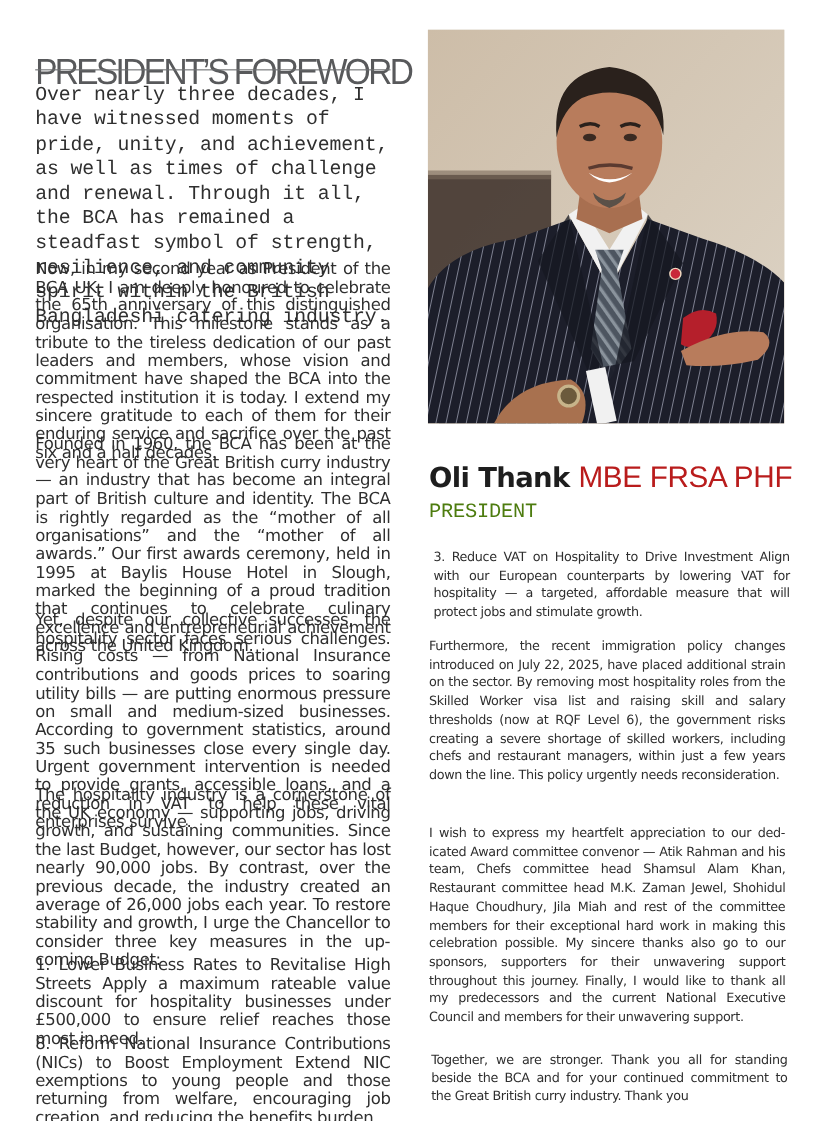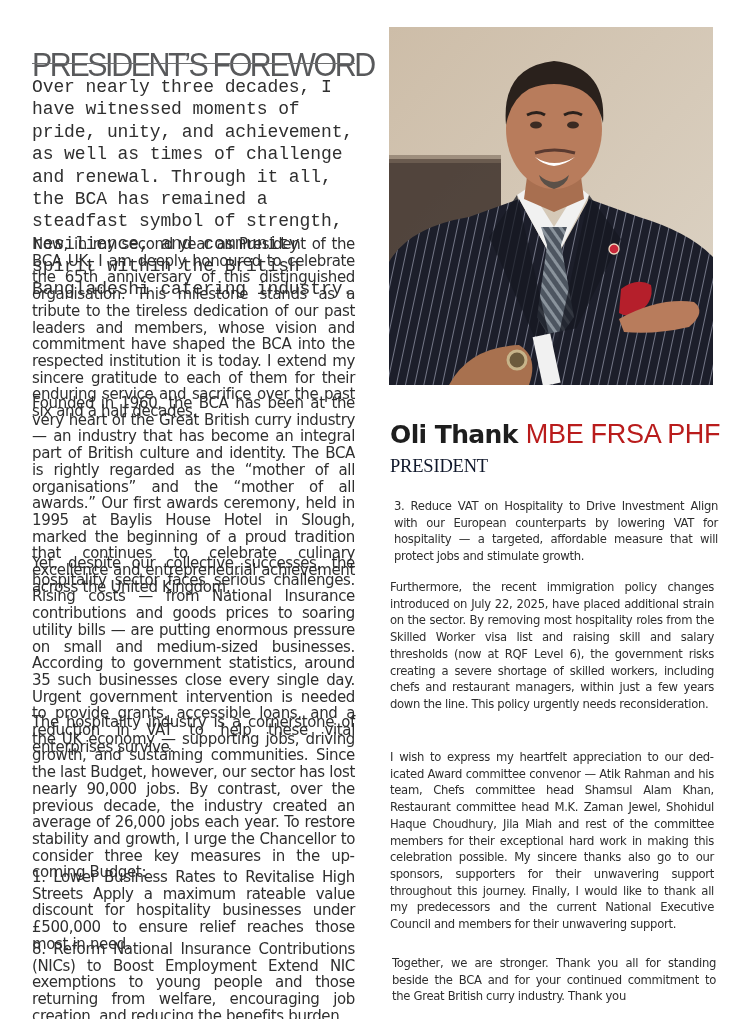--- a/index.html
+++ b/index.html
@@ -25,21 +25,21 @@
   }
 
   .photo {
     position: absolute; left: 389px; top: 27px; width: 324px; height: 358px; overflow: hidden; background: #c8b8a3;
   }
   .photo svg { display: block; }
 
   .name-line { position: absolute; left: 390px; top: 418px; white-space: nowrap; font-size: 25px; line-height: 32px; }
   .name-bold { font-weight: bold; color: #1e1e1e; letter-spacing: -0.6px; }
   .name-post { color: #b91c1c; font-family: "Liberation Sans", sans-serif; font-size: 27px; letter-spacing: -0.3px; }
-  .role { position: absolute; left: 390px; top: 454px; font-size: 18.5px; line-height: 24px; color: #0f172a; font-family: Liberation Serif, serif; letter-spacing: -0.2px; text-align: center; }
+  .role { position: absolute; left: 390px; top: 454px; font-size: 18.5px; line-height: 24px; color: #4d7c0f; font-family: Liberation Mono, monospace; letter-spacing: -0.2px; text-align: center; }
 
   .rbody { position: absolute; left: 390px; width: 324px; font-size: 11.6px; line-height: 16.7px; color: #2f2f2f; text-align: justify; letter-spacing: -0.3px; }
 </style>
 </head>
 <body>
 
 <h1 class="title">PRESIDENT’S FOREWORD</h1>
 <div class="title-rule"></div>
 
 <p class="lead" style="margin:0;">Over nearly three decades, I have witnessed moments of pride, unity, and achievement, as well as times of challenge and renewal. Through it all, the BCA has remained a steadfast symbol of strength, resilience, and community spirit within the British Bangladeshi catering industry.</p>

